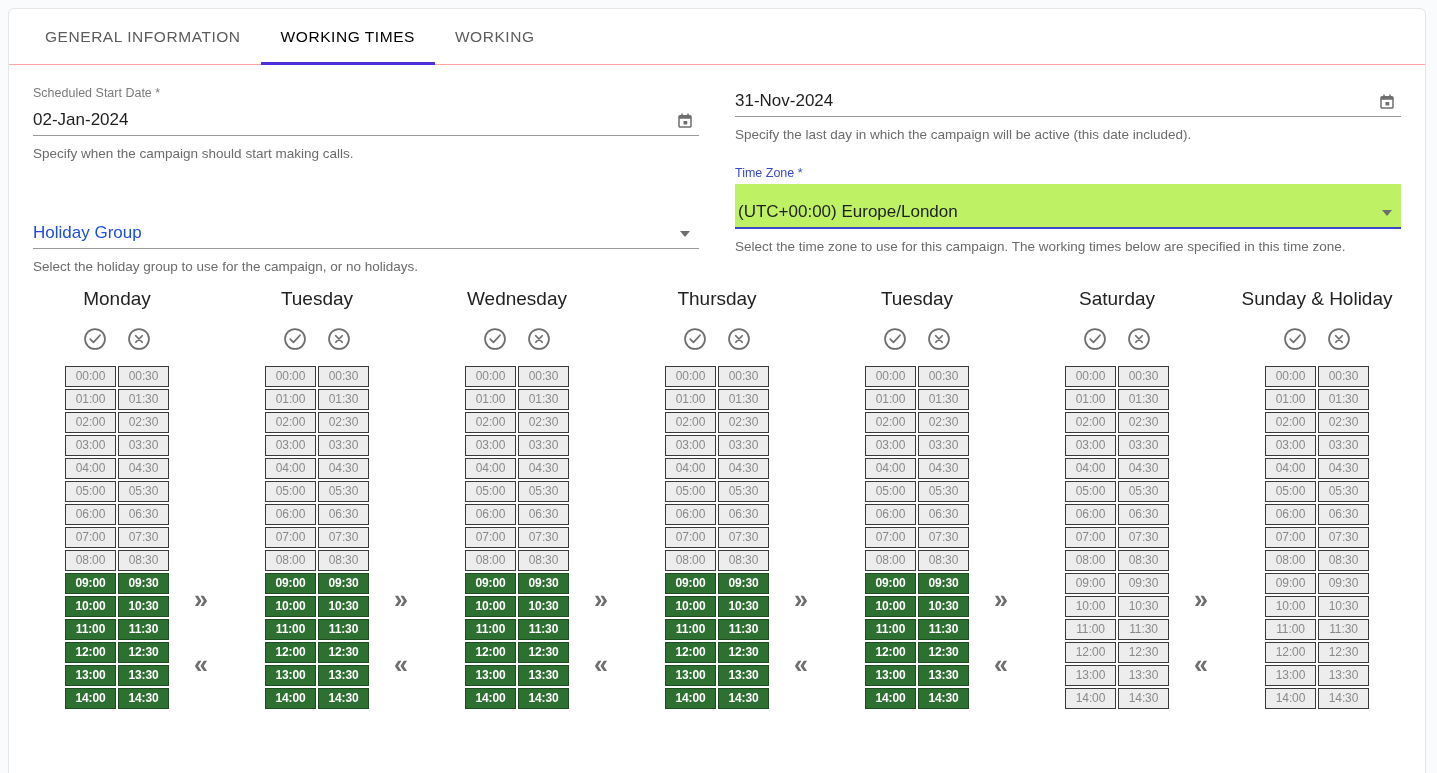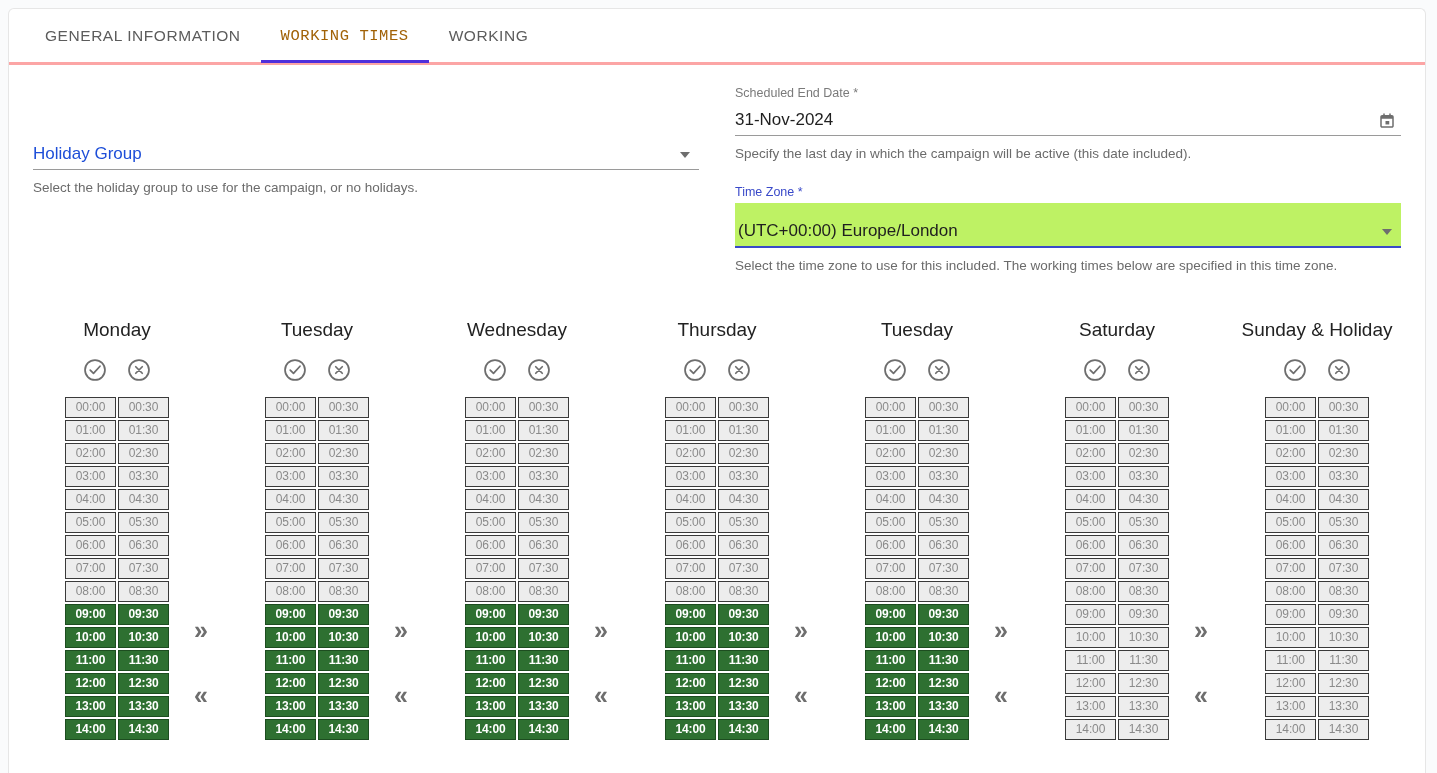--- a/index.html
+++ b/index.html
@@ -20,38 +20,38 @@
     background: #ffffff;
     border: 1px solid #e6e6e6;
     border-bottom: none;
     border-radius: 6px 6px 0 0;
   }
 
   
   .tabbar {
     position: relative;
     height: 56px;
-    border-bottom: 3px solid #fca5a5;
+    border-bottom: 1px solid #fca5a5;
     padding-left: 16px;
     display: flex;
     align-items: stretch;
   }
   .tab {
     display: flex;
     align-items: center;
     padding: 0 20px;
     font-size: 15.5px;
     letter-spacing: 0.55px;
     color: #5c5c5c;
     font-weight: 500;
     cursor: pointer;
     position: relative;
     white-space: nowrap;
   }
-  .tab.active { color: #a16207; font-family: Liberation Mono, monospace; }
+  .tab.active { color: #000000; }
   .tab.active::after {
     content: "";
     position: absolute;
     left: 0; right: 0; bottom: -1px;
     height: 3px;
     background: #4f2fdb;
   }
 
   
   .form {
@@ -113,21 +113,21 @@
   .caret {
     width: 0; height: 0;
     border-left: 5.5px solid transparent;
     border-right: 5.5px solid transparent;
     border-top: 6.5px solid #6e6e6e;
   }
 
   
   .days {
     position: relative;
-    margin-top: 42px;
+    margin-top: 10px;
     padding: 0 8px 0 8px;
     display: flex;
   }
   .daycol {
     width: 203px;
     display: flex;
     flex-direction: column;
     align-items: center;
     position: relative;
   }
@@ -198,43 +198,55 @@
     </div>
     <div class="tab">
       <span>WORKING</span>
     </div>
   </div>
 
   <div class="form">
 
     <div class="col">
 
+      <div class="field">
+        <div class="field-label">
+          <span>Scheduled Start Date</span>
+          <span class="req">*</span>
+        </div>
+        <div class="field-ctl">
+          <span class="value">02-Jan-2024</span>
+          <span class="ctl-icon">
+            <svg width="18" height="18" viewBox="0 0 24 24" fill="#6e6e6e">
+              <path d="M7 2v2H5.5C4.1 4 3 5.1 3 6.5v12C3 19.9 4.1 21 5.5 21h13c1.4 0 2.5-1.1 2.5-2.5v-12C21 5.1 19.9 4 18.5 4H17V2h-2v2H9V2H7zm-2 7h14v9.5c0 .3-.2.5-.5.5h-13c-.3 0-.5-.2-.5-.5V9z"></path>
+              <rect x="10" y="12" width="5" height="4.6"></rect>
+            </svg>
+          </span>
+        </div>
+        <div class="field-hint">Specify when the campaign should start making calls.</div>
+      </div>
 
       <div class="field" style="margin-top:34px">
         <div class="field-label" style="visibility:hidden">
           <span>Holiday Group</span>
         </div>
         <div class="field-ctl">
           <span class="value placeholder">Holiday Group</span>
           <span class="ctl-icon">
             <span class="caret"></span>
           </span>
         </div>
         <div class="field-hint">Select the holiday group to use for the campaign, or no holidays.</div>
       </div>
 
     </div>
 
     <div class="col">
 
       <div class="field">
-        <div class="field-label">
-          <span>Scheduled End Date</span>
-          <span class="req">*</span>
-        </div>
         <div class="field-ctl">
           <span class="value">31-Nov-2024</span>
           <span class="ctl-icon">
             <svg width="18" height="18" viewBox="0 0 24 24" fill="#6e6e6e">
               <path d="M7 2v2H5.5C4.1 4 3 5.1 3 6.5v12C3 19.9 4.1 21 5.5 21h13c1.4 0 2.5-1.1 2.5-2.5v-12C21 5.1 19.9 4 18.5 4H17V2h-2v2H9V2H7zm-2 7h14v9.5c0 .3-.2.5-.5.5h-13c-.3 0-.5-.2-.5-.5V9z"></path>
               <rect x="10" y="12" width="5" height="4.6"></rect>
             </svg>
           </span>
         </div>
         <div class="field-hint">Specify the last day in which the campaign will be active (this date included).</div>
@@ -244,21 +256,21 @@
         <div class="field-label focused">
           <span>Time Zone</span>
           <span class="req">*</span>
         </div>
         <div class="field-ctl filled">
           <span class="value">(UTC+00:00) Europe/London</span>
           <span class="ctl-icon">
             <span class="caret"></span>
           </span>
         </div>
-        <div class="field-hint">Select the time zone to use for this included. The working times below are specified in this time zone.</div>
+        <div class="field-hint">Select the time zone to use for this campaign. The working times below are specified in this time zone.</div>
       </div>
 
     </div>
   </div>
 
   <div class="days" id="days-grid">
       <div class="daycol">
         <div class="dayname">Monday</div>
         <div class="dayicons">
           <span>

